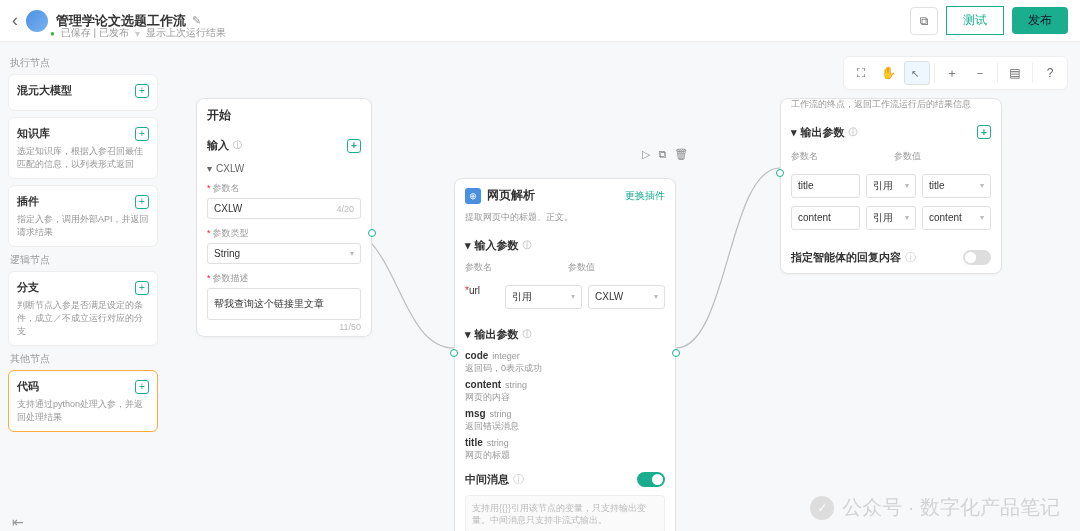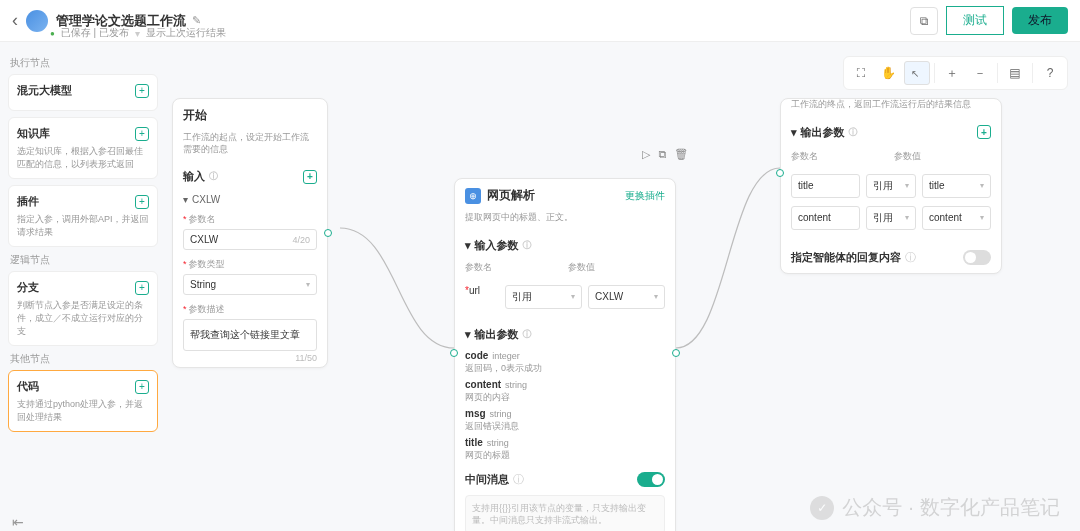--- a/index.html
+++ b/index.html
@@ -22,21 +22,21 @@
 .sb-hd{display:flex;justify-content:space-between;align-items:center;margin-bottom:4px}
 .sb-title{font-weight:600;font-size:11px}
 .sb-add{width:14px;height:14px;border:1px solid #1aad8e;border-radius:3px;color:#1aad8e;font-size:10px;display:flex;align-items:center;justify-content:center}
 .sb-desc{font-size:9px;color:#999;line-height:1.4}
 .canvas{position:absolute;left:168px;top:48px;right:0;bottom:0}
 .toolbar{position:absolute;right:12px;top:8px;background:#fff;border:1px solid #eee;border-radius:6px;display:flex;padding:4px;gap:2px;z-index:10}
 .tb-btn{width:26px;height:24px;display:flex;align-items:center;justify-content:center;color:#666;border-radius:3px;cursor:pointer;font-size:12px}
 .tb-btn.sel{background:#eef6ff}
 .tb-div{width:1px;background:#eee;margin:2px 2px}
 .node{position:absolute;background:#fff;border:1px solid #e5e5e5;border-radius:8px;box-shadow:0 1px 3px rgba(0,0,0,0.04)}
-.n-start{left:4px;top:50px;width:156px}
+.n-start{left:28px;top:50px;width:176px}
 .n-web{left:286px;top:130px;width:222px}
 .n-end{left:612px;top:50px;width:222px}
 .n-hd{padding:8px 10px;font-weight:600;font-size:12px}
 .n-sub{font-size:9px;color:#999;padding:0 10px 8px;line-height:1.3}
 .sec-hd{padding:6px 10px;font-size:11px;font-weight:600;display:flex;align-items:center;gap:4px}
 .sec-hd .info{color:#ccc;font-size:9px}
 .sec-hd .add{margin-left:auto;color:#1aad8e;border:1px solid #1aad8e;width:14px;height:14px;border-radius:3px;display:flex;align-items:center;justify-content:center;font-size:10px}
 .collapse{padding:4px 10px;font-size:10px;color:#666;display:flex;align-items:center;gap:4px}
 .field{padding:4px 10px}
 .lbl{font-size:9px;color:#999;margin-bottom:3px}
@@ -161,21 +161,20 @@
   </svg>
 
   <div class="n-actions">
     <span>▷</span>
     <span>⧉</span>
     <span>🗑</span>
   </div>
 
   <div class="node n-start">
     <div class="n-hd">开始</div>
-    <div class="n-sub">工作流的起点，设定开始工作流需要的信息</div>
     <div class="sec-hd">
         <span>输入</span>
         <span class="info">ⓘ</span>
         <span class="add">+</span>
       </div>
     <div class="collapse">
         <span>▾</span>
         <span>CXLW</span>
       </div>
     <div class="field">

